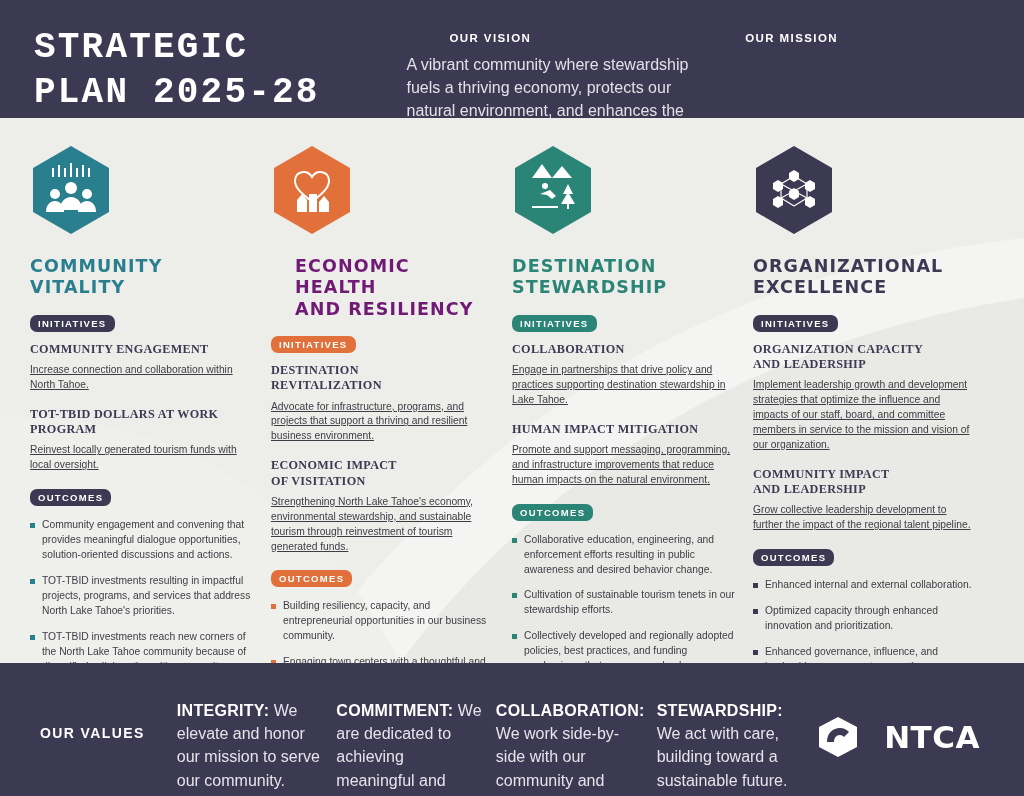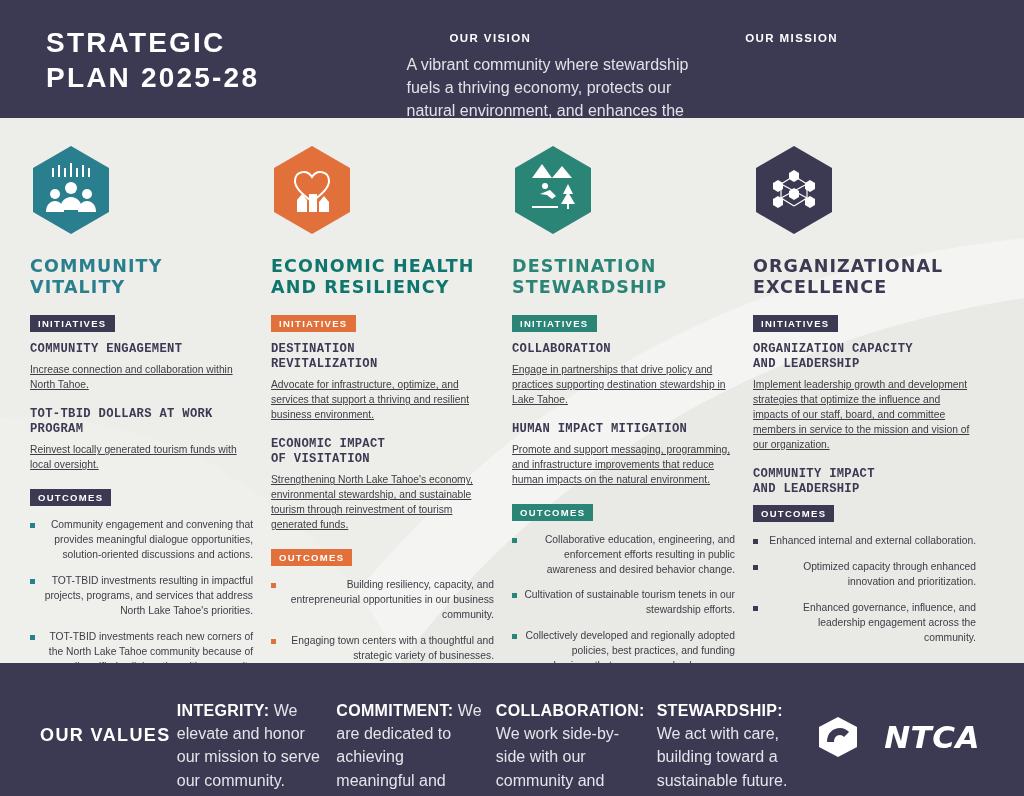--- a/index.html
+++ b/index.html
@@ -19,28 +19,27 @@
   .header {
     position: relative;
     height: 118px;
     background: #3c3952;
     padding: 26px 34px 0 34px;
     display: flex;
     align-items: flex-start;
   }
   .title-block { width: 380px; }
   .title-block h1 {
-    font-family: Liberation Sans, sans-serif;
+    font-family: Liberation Mono, monospace;
     color: #ffffff;
-    font-size: 28px;
+    font-size: 36px;
     font-weight: bold;
     letter-spacing: 2.2px;
     line-height: 1.24;
     text-transform: uppercase;
-    margin-left: 12px;
   }
   .head-col { width: 300px; padding-top: 6px; }
   .head-col.vision { margin-left: 8px; }
   .head-col.mission { margin-left: 8px; }
   .head-col h2 {
     color: #ffffff;
     font-size: 11.5px;
     font-weight: bold;
     letter-spacing: 1.4px;
     margin-bottom: 9px;
@@ -86,57 +85,58 @@
   .col-title {
     font-family: "DejaVu Sans", sans-serif;
     font-size: 17.5px;
     font-weight: bold;
     letter-spacing: 1.1px;
     line-height: 1.22;
     text-transform: uppercase;
     margin-bottom: 14px;
   }
   .c1 .col-title { color: #2a7f8e; }
-  .c2 .col-title { color: #0f766e; }
+  .c2 .col-title { color: #701a75; margin-left: 24px; }
   .c3 .col-title { color: #2b8577; }
   .c4 .col-title { color: #3c3952; }
 
   .tag {
     display: inline-block;
     color: #ffffff;
     font-size: 9.5px;
     font-weight: bold;
     letter-spacing: 1.3px;
     padding: 3px 8px 3px 8px;
     margin-bottom: 10px;
     text-transform: uppercase;
+    border-radius: 7px;
   }
   .c1 .tag { background: #3c3952; }
   .c2 .tag { background: #e2703a; }
   .c3 .tag { background: #2b8577; }
   .c4 .tag { background: #3c3952; }
 
   .init-head {
-    font-family: Liberation Mono, monospace;
+    font-family: Liberation Serif, serif;
     color: #3c3952;
     font-size: 12.2px;
     font-weight: bold;
     letter-spacing: 0.3px;
     line-height: 1.25;
     margin-bottom: 6px;
     text-transform: uppercase;
   }
   .init-body {
     color: #3d3d45;
     font-size: 10.3px;
     line-height: 1.45;
     margin-bottom: 14px;
     text-decoration: underline;
   }
-  ul.outcomes { list-style: none; margin-top: 2px; text-align: right; }
+  ul.outcomes { list-style: none; margin-top: 2px; }
   ul.outcomes li {
     position: relative;
     color: #3d3d45;
     font-size: 10.3px;
     line-height: 1.45;
     padding-left: 12px;
     margin-bottom: 11px;
   }
   ul.outcomes li:before {
     content: "";
@@ -152,21 +152,21 @@
   
   .footer {
     height: 133px;
     background: #3c3952;
     display: flex;
     align-items: flex-start;
     padding: 36px 30px 0 40px;
   }
   .values-label {
     color: #ffffff;
-    font-size: 18px;
+    font-size: 14px;
     font-weight: bold;
     letter-spacing: 1.4px;
     width: 140px;
     padding-top: 26px;
     text-transform: uppercase;
   }
   .value {
     width: 163px;
     color: #e6e4ea;
     font-size: 16px;
@@ -174,21 +174,20 @@
     padding-right: 12px;
   }
   .value b { color: #ffffff; font-weight: bold; letter-spacing: 0.3px; }
   .logo {
     margin-left: auto;
     display: flex;
     align-items: center;
     gap: 24px;
     padding-top: 16px;
     padding-right: 14px;
-    font-style: italic;
   }
   .logo .word {
     font-family: "DejaVu Sans", sans-serif;
     color: #ffffff;
     font-size: 31px;
     font-weight: bold;
     letter-spacing: 0.5px;
   }
 </style>
 </head>
@@ -274,21 +273,21 @@
               <polygon points="26,56 31,50 36,56"></polygon>
               <polygon points="48,58 53,52 58,58"></polygon>
             </g>
           </svg>
         </div>
         <div class="col-title">ECONOMIC HEALTH<br>AND RESILIENCY</div>
 
         <div class="tag">INITIATIVES</div>
 
         <div class="init-head">DESTINATION<br>REVITALIZATION</div>
-        <div class="init-body">Advocate for infrastructure, optimize, and services that support a thriving and resilient business environment.</div>
+        <div class="init-body">Advocate for infrastructure, programs, and projects that support a thriving and resilient business environment.</div>
 
         <div class="init-head">ECONOMIC IMPACT<br>OF VISITATION</div>
         <div class="init-body">Strengthening North Lake Tahoe's economy, environmental stewardship, and sustainable tourism through reinvestment of tourism generated funds.</div>
 
         <div class="tag">OUTCOMES</div>
         <ul class="outcomes">
           <li>Building resiliency, capacity, and entrepreneurial opportunities in our business community.</li>
           <li>Engaging town centers with a thoughtful and strategic variety of businesses.</li>
 
         </ul>
@@ -353,20 +352,21 @@
           </svg>
         </div>
         <div class="col-title">ORGANIZATIONAL<br>EXCELLENCE</div>
 
         <div class="tag">INITIATIVES</div>
 
         <div class="init-head">ORGANIZATION CAPACITY<br>AND LEADERSHIP</div>
         <div class="init-body">Implement leadership growth and development strategies that optimize the influence and impacts of our staff, board, and committee members in service to the mission and vision of our organization.</div>
 
         <div class="init-head">COMMUNITY IMPACT<br>AND LEADERSHIP</div>
+        <div class="init-body">Grow collective leadership development to further the impact of the regional talent pipeline.</div>
 
         <div class="tag">OUTCOMES</div>
         <ul class="outcomes">
           <li>Enhanced internal and external collaboration.</li>
           <li>Optimized capacity through enhanced innovation and prioritization.</li>
           <li>Enhanced governance, influence, and leadership engagement across the community.</li>
         </ul>
       </div>
 
     </div>

